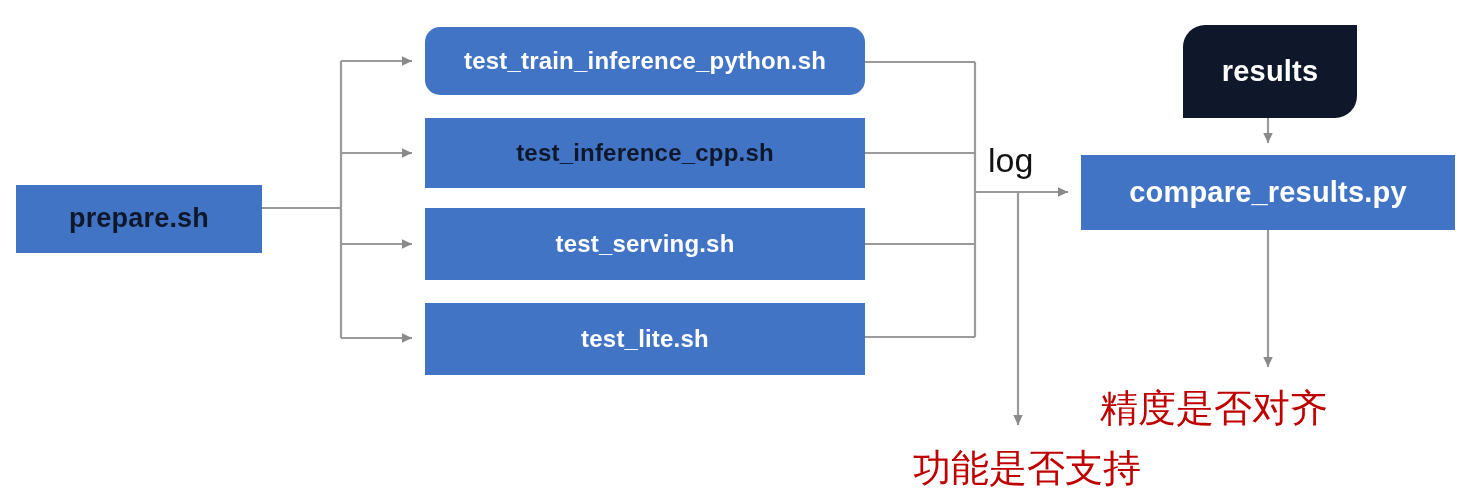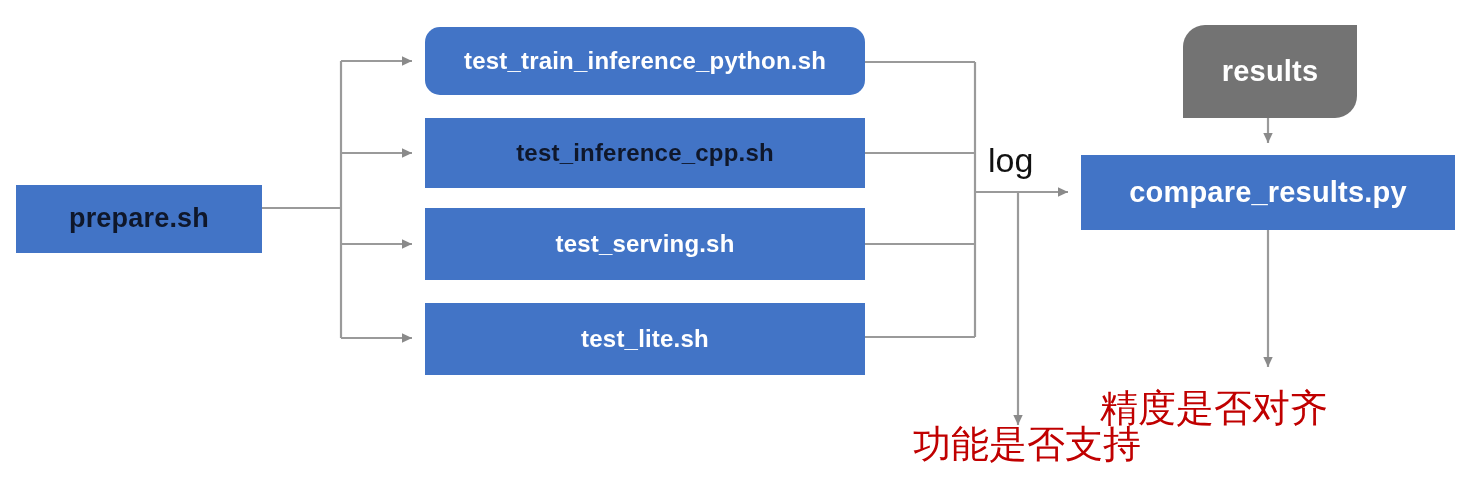--- a/index.html
+++ b/index.html
@@ -114,27 +114,27 @@
   </div>
 
   <div class="node" id="node-lite" style="left: 425px; top: 303px; width: 440px; height: 72px; font-size: 24px; background: rgb(66, 116, 198); color: rgb(255, 255, 255);">
     <span>test_lite.sh</span>
   </div>
 
   <div class="node" id="node-serving" style="left: 425px; top: 208px; width: 440px; height: 72px; font-size: 24px; background: rgb(66, 116, 198); color: rgb(255, 255, 255);">
     <span>test_serving.sh</span>
   </div>
 
-  <div class="node node-rounded" id="node-results" style="left: 1183px; top: 25px; width: 174px; height: 93px; font-size: 29px; background: #737373; color: rgb(255, 255, 255);">
+  <div class="node node-rounded" id="node-results" style="left: 1183px; top: 25px; width: 174px; height: 93px; font-size: 29px; background: #0f172a; color: rgb(255, 255, 255);">
     <span>results</span>
   </div>
 
   <div class="node" id="node-compare" style="left: 1081px; top: 155px; width: 374px; height: 75px; font-size: 29px; background: rgb(66, 116, 198); color: rgb(255, 255, 255);">
     <span>compare_results.py</span>
   </div>
 
   <div class="edge-label" id="label-log" style="left: 988px; top: 141px; font-size: 34px;">log</div>
 
-  <div class="cn-label" id="note-feature" style="left: 913px; top: 419px; font-size: 38px; color: rgb(192, 0, 0); font-family: Liberation Serif, serif;">功能是否支持</div>
+  <div class="cn-label" id="note-feature" style="left: 913px; top: 443px; font-size: 38px; color: rgb(192, 0, 0); font-family: Liberation Serif, serif;">功能是否支持</div>
 
   <div class="cn-label" id="note-precision" style="left: 1100px; top: 383px; font-size: 38px; color: rgb(192, 0, 0);">精度是否对齐</div>
 
 </div>
 
 </body></html>

